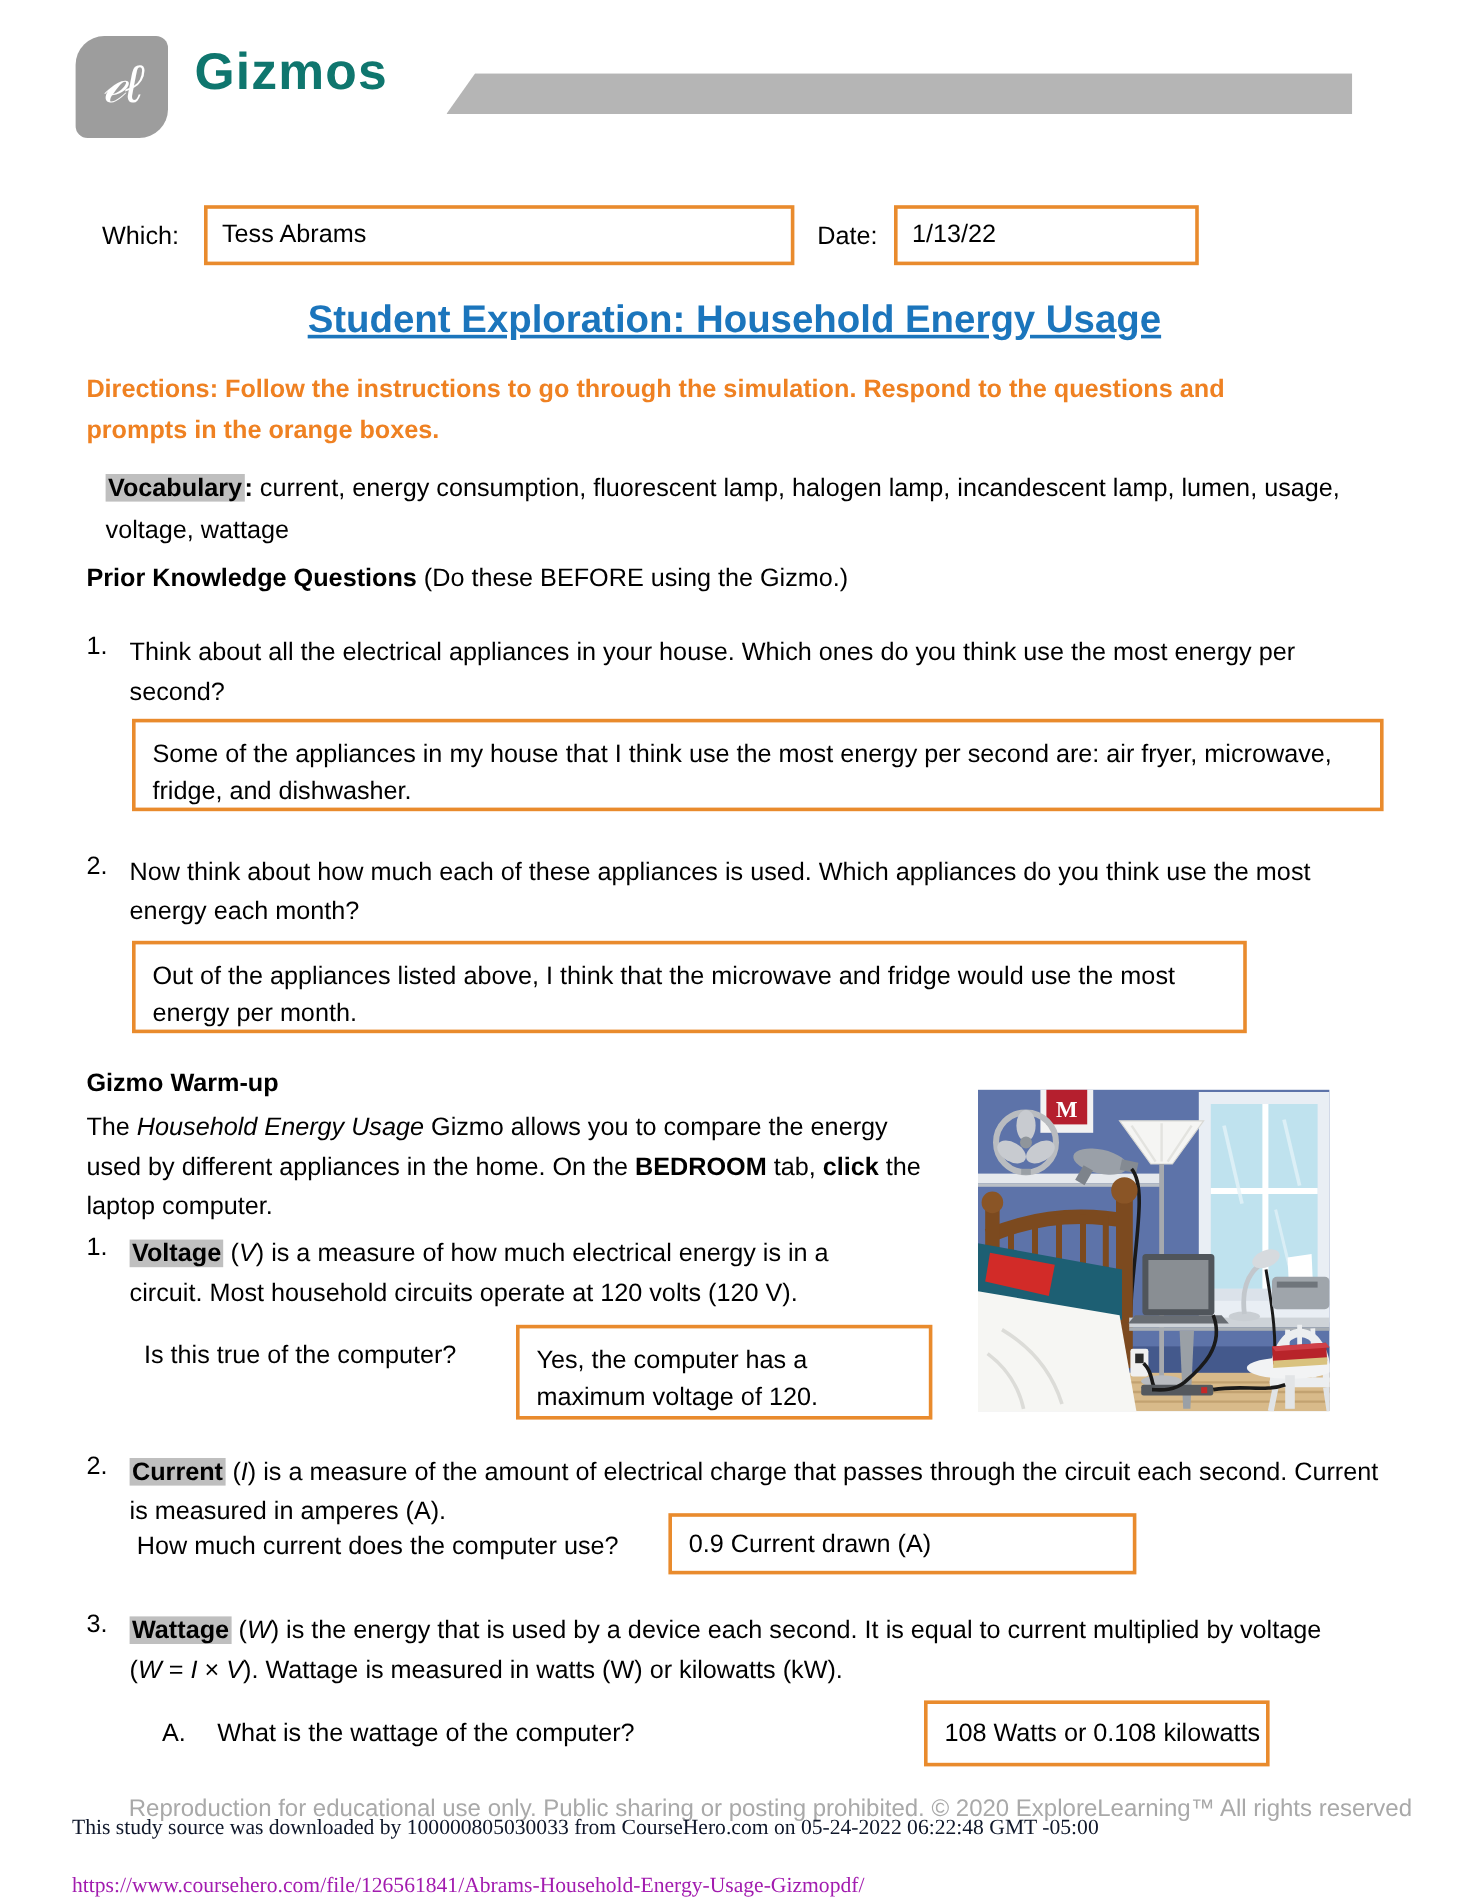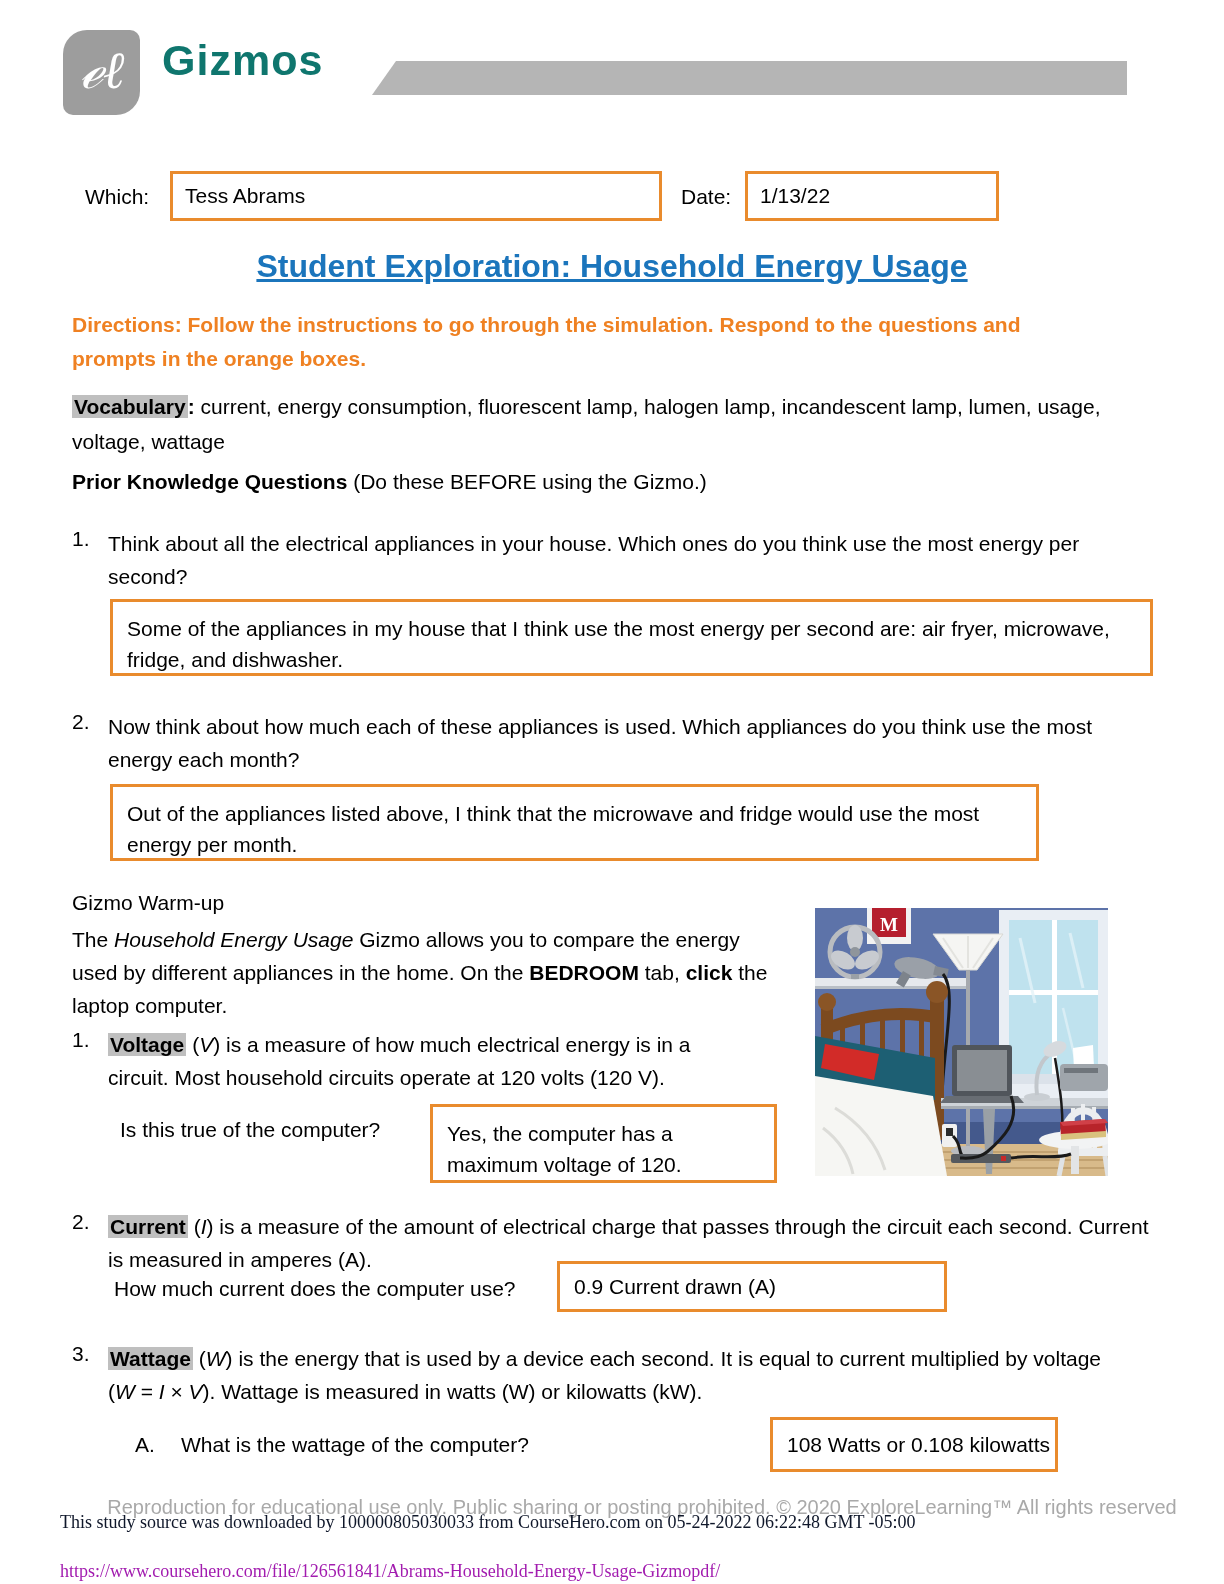--- a/index.html
+++ b/index.html
@@ -7,54 +7,54 @@
   .page {
     position:relative; width:1224px; height:1584px; margin:0 auto;
     background:#ffffff; overflow:hidden;
     font-family:"Liberation Sans", sans-serif; font-size:21px; color:#000;
   }
   .abs { position:absolute; }
 
   
   .logo-tile { left:63px; top:30px; width:77px; height:85px; background:#9d9d9d;
     border-radius:24px 10px 24px 10px; display:flex; align-items:center; justify-content:center; }
-  .logo-mono { color:#ffffff; font-family:Liberation Serif, serif; font-style:italic;
-    font-size:52px; line-height:1; transform:translateY(-2px); }
+  .logo-mono { color:#ffffff; font-family:Liberation Sans, sans-serif; font-style:italic;
+    font-size:44px; line-height:1; transform:translateY(-2px); }
   .brand { left:162px; top:36px; font-size:43px; font-weight:bold; color:#0f766e; letter-spacing:1px; }
   .brand-bar { left:372px; top:61px; width:755px; height:34px; background:#b5b5b5;
     clip-path:polygon(24px 0, 100% 0, 100% 100%, 0 100%); }
 
   
   .field-label { top:185px; }
   .obox { border:3px solid #e98b2d; background:#fff; }
   .name-box { left:170px; top:171px; width:492px; height:50px; display:flex; align-items:center; padding-left:12px; }
   .date-box { left:745px; top:171px; width:254px; height:50px; display:flex; align-items:center; padding-left:12px; }
 
   .doc-title { left:0; top:248px; width:1224px; text-align:center; font-size:32px; font-weight:bold;
     color:#1b75bc; text-decoration:underline; }
 
   .directions { left:72px; top:308px; width:1020px; line-height:34px; font-weight:bold; color:#ef8122; }
 
-  .vocab { left:72px; top:389px; width:1095px; line-height:35px; }
+  .vocab { left:88px; top:389px; width:1095px; line-height:35px; }
   .hl { background:#bfbfbf; font-weight:bold; padding:0 2px; }
   .b { font-weight:bold; }
   .it { font-style:italic; }
 
   .prior { left:72px; top:470px; width:1095px; }
 
   .qnum { width:34px; }
   .q1-num { left:72px; top:527px; }
   .q1-text { left:108px; top:527px; width:1048px; line-height:33px; }
   .answer-box { line-height:31px; padding:11px 14px; }
   .q1-box { left:110px; top:599px; width:1043px; height:77px; }
   .q2-num { left:72px; top:710px; }
   .q2-text { left:108px; top:710px; width:1048px; line-height:33px; }
   .q2-box { left:110px; top:784px; width:929px; height:77px; }
 
-  .warmup-head { left:72px; top:891px; font-weight:normal; }
+  .warmup-head { left:72px; top:891px; font-weight:bold; }
   .warmup-p { left:72px; top:923px; width:706px; line-height:33px; }
 
   .bedroom { left:815px; top:908px; width:293px; height:268px; }
 
   .v-num { left:72px; top:1028px; }
   .v-text { left:108px; top:1028px; width:612px; line-height:33px; }
   .v-q { left:120px; top:1118px; }
   .v-box { left:430px; top:1104px; width:347px; height:79px; }
   .v-box .inner { width:300px; }
 

